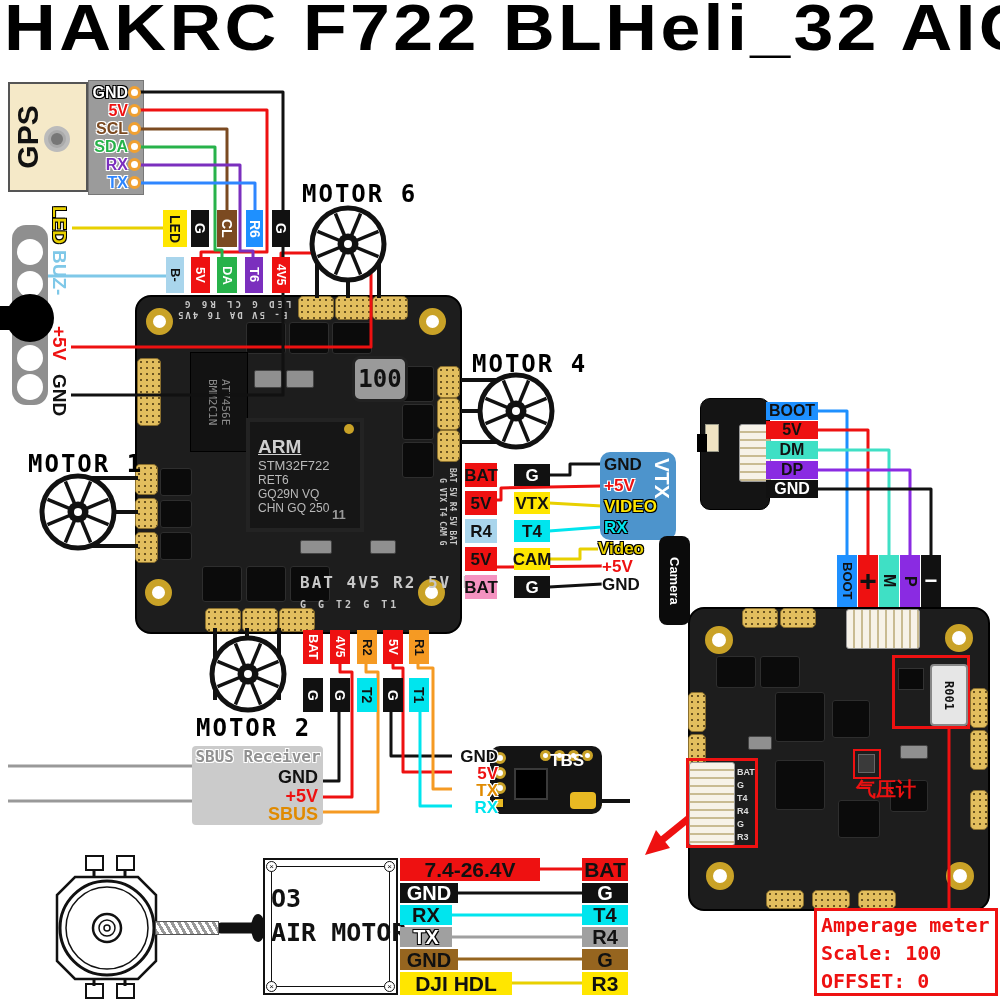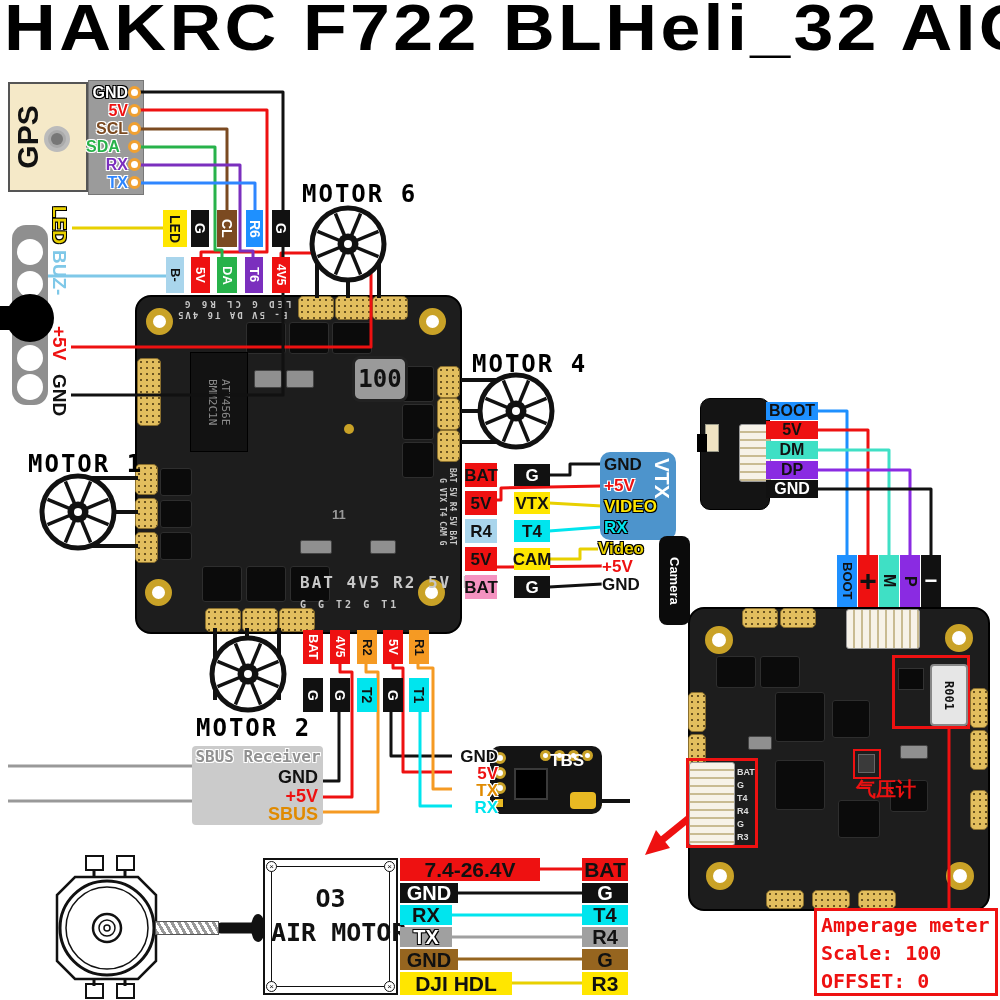--- a/index.html
+++ b/index.html
@@ -38,21 +38,21 @@
 
   <div class="abs" style="left:88px;top:80px;width:56px;height:115px;background:#9B9B9B;border:1px solid #777;z-index:3;"></div>
   <div class="abs" style="left:8px;top:82px;width:80px;height:110px;background:#F5E9C8;border:2px solid #555;z-index:4;display:flex;align-items:center;justify-content:flex-start;">
     <span style="transform:rotate(-90deg);font-weight:bold;font-size:30px;color:#111;margin-left:-14px;">GPS</span>
   </div>
   <div class="abs" style="left:44px;top:126px;width:26px;height:26px;border-radius:50%;background:#aaa;border:4px solid #bbb;z-index:5;"></div>
   <div class="abs" style="left:51px;top:133px;width:12px;height:12px;border-radius:50%;background:#777;z-index:6;"></div>
   <div class="lbl olb" style="left: 86px; top: 85px; width: 42px; text-align: right; font-size: 16px; color: rgb(255, 255, 255);">GND</div>
   <div class="lbl olw" style="left: 86px; top: 103px; width: 42px; text-align: right; font-size: 16px; color: rgb(238, 17, 17);">5V</div>
   <div class="lbl olw" style="left: 86px; top: 121px; width: 42px; text-align: right; font-size: 16px; color: rgb(123, 74, 33);">SCL</div>
-  <div class="lbl olw" style="left: 86px; top: 139px; width: 42px; text-align: left; font-size: 16px; color: rgb(39, 178, 74);">SDA</div>
+  <div class="lbl olw" style="left: 86px; top: 139px; width: 42px; text-align: right; font-size: 16px; color: rgb(39, 178, 74);">SDA</div>
   <div class="lbl olw" style="left: 86px; top: 157px; width: 42px; text-align: right; font-size: 16px; color: rgb(123, 47, 190);">RX</div>
   <div class="lbl olw" style="left: 86px; top: 175px; width: 42px; text-align: right; font-size: 16px; color: rgb(46, 134, 255);">TX</div>
   <div class="hole" style="left:128px;top:86px;"></div>
   <div class="hole" style="left:128px;top:104px;"></div>
   <div class="hole" style="left:128px;top:122px;"></div>
   <div class="hole" style="left:128px;top:140px;"></div>
   <div class="hole" style="left:128px;top:158px;"></div>
   <div class="hole" style="left:128px;top:176px;"></div>
 
   <div class="abs" style="left:12px;top:225px;width:36px;height:180px;background:#8F8F8F;border-radius:14px;z-index:3;"></div>
@@ -114,20 +114,28 @@
   <div class="cap" style="left:286px;top:370px;width:26px;height:16px;"></div>
   <div class="cap" style="left:370px;top:540px;width:24px;height:12px;"></div>
   <div class="cap" style="left:300px;top:540px;width:30px;height:12px;"></div>
 
   <div class="abs mono" style="left:352px;top:356px;width:56px;height:46px;background:#9a9a9a;border:3px solid #222;border-radius:8px;z-index:3;
               display:flex;align-items:center;justify-content:center;font-size:24px;font-weight:bold;color:#111;">100</div>
 
   <div class="abs vt mono" style="left:190px;top:352px;width:58px;height:100px;background:#121212;border:1px solid #000;z-index:3;color:#8a8a8a;
               font-size:11px;display:flex;align-items:center;justify-content:center;text-align:center;">AT7456E BMM2C1N</div>
 
+  <div class="abs" style="left:246px;top:418px;width:118px;height:114px;background:#161616;border:4px solid #232323;z-index:3;
+              display:flex;flex-direction:column;justify-content:center;padding-left:8px;color:#b9b9b9;">
+    <span style="font-weight:bold;font-size:19px;color:#cfcfcf;text-decoration:underline;">ARM</span>
+    <span style="font-size:13px;">STM32F722</span>
+    <span style="font-size:12px;">RET6</span>
+    <span style="font-size:12px;">GQ29N VQ</span>
+    <span style="font-size:12px;">CHN GQ 250</span>
+  </div>
   <div class="abs" style="left:344px;top:424px;width:10px;height:10px;border-radius:50%;background:#C9A227;z-index:4;"></div>
   <div class="lbl" style="left:332px;top:508px;font-size:13px;color:#999;z-index:4;">11</div>
 
   <div class="lbl mono" style="left:182px;top:299px;font-size:9px;color:#c8c8c8;transform:rotate(180deg);z-index:4;letter-spacing:3px;">LED G CL R6 G</div>
   <div class="lbl mono" style="left:176px;top:310px;font-size:9px;color:#c8c8c8;transform:rotate(180deg);z-index:4;letter-spacing:2px;">B- 5V DA T6 4V5</div>
   <div class="lbl mono vt" style="left:448px;top:468px;font-size:8px;color:#c8c8c8;z-index:4;">BAT 5V R4 5V BAT</div>
   <div class="lbl mono vt" style="left:438px;top:478px;font-size:8px;color:#c8c8c8;z-index:4;">G VTX T4 CAM G</div>
   <div class="lbl mono" style="left:300px;top:575px;font-size:16px;color:#c8c8c8;z-index:4;letter-spacing:2px;">BAT 4V5 R2 5V R1</div>
   <div class="lbl mono" style="left:300px;top:600px;font-size:10px;color:#c8c8c8;z-index:4;letter-spacing:3px;">G  G  T2  G  T1</div>
 
@@ -263,21 +271,21 @@
   <div class="lbl mono" style="left: 821px; top: 915px; font-size: 20px; z-index: 12; color: rgb(238, 17, 17);">Amperage meter</div>
   <div class="lbl mono" style="left: 821px; top: 943px; font-size: 20px; z-index: 12; color: rgb(238, 17, 17);">Scale: 100</div>
   <div class="lbl mono" style="left: 821px; top: 971px; font-size: 20px; z-index: 12; color: rgb(238, 17, 17);">OFFSET: 0</div>
 
   <div class="abs" style="left:263px;top:858px;width:135px;height:137px;background:#fff;border:2.5px solid #111;z-index:8;"></div>
   <div class="abs" style="left:271px;top:866px;width:119px;height:121px;border:1.5px solid #111;z-index:9;"></div>
   <div class="screw" style="left:266px;top:861px;">×</div>
   <div class="screw" style="left:384px;top:861px;">×</div>
   <div class="screw" style="left:266px;top:981px;">×</div>
   <div class="screw" style="left:384px;top:981px;">×</div>
-  <div class="lbl mono" style="left:271px;top:886px;width:119px;text-align:center;font-size:25px;color:#111;z-index:10;">O3</div>
+  <div class="lbl mono" style="left:271px;top:886px;width:119px;text-align:left;font-size:25px;color:#111;z-index:10;">O3</div>
   <div class="lbl mono" style="left:271px;top:920px;width:119px;text-align:center;font-size:25px;color:#111;z-index:10;">AIR MOTOR</div>
   <div class="abs" style="left:155px;top:921px;width:64px;height:14px;border:1px solid #555;z-index:6;
               background:repeating-linear-gradient(60deg,#999 0 3px,#fff 3px 6px);"></div>
 
   <div class="pad" style="left: 400px; top: 858px; width: 140px; height: 23px; font-size: 21px; background-color: rgb(238, 17, 17); color: rgb(17, 17, 17);">7.4-26.4V</div>
   <div class="pad" style="left: 582px; top: 858px; width: 46px; height: 23px; font-size: 21px; background-color: rgb(238, 17, 17); color: rgb(17, 17, 17);">BAT</div>
   <div class="pad" style="left: 400px; top: 883px; width: 58px; height: 20px; font-size: 20px; background-color: rgb(17, 17, 17); color: rgb(255, 255, 255);">GND</div>
   <div class="pad" style="left: 582px; top: 883px; width: 46px; height: 20px; font-size: 20px; background-color: rgb(17, 17, 17); color: rgb(255, 255, 255);">G</div>
   <div class="pad" style="left: 400px; top: 905px; width: 52px; height: 20px; font-size: 20px; background-color: rgb(0, 229, 238); color: rgb(17, 17, 17);">RX</div>
   <div class="pad" style="left: 582px; top: 905px; width: 46px; height: 20px; font-size: 20px; background-color: rgb(0, 229, 238); color: rgb(17, 17, 17);">T4</div>

